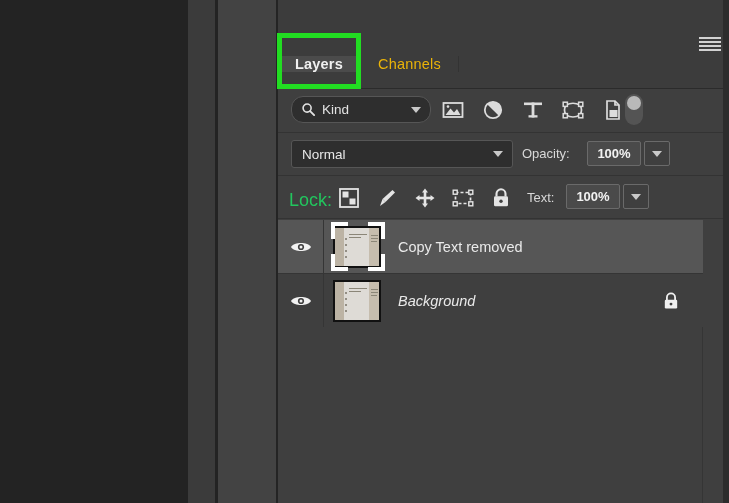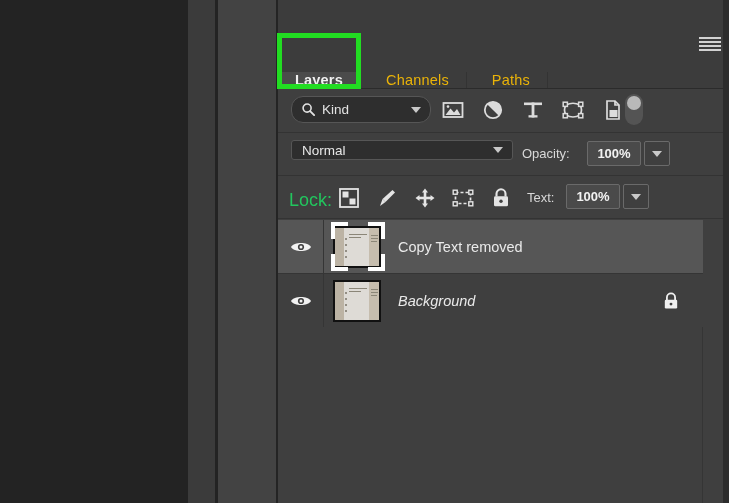--- a/index.html
+++ b/index.html
@@ -61,22 +61,21 @@
   .tab-bar {
     position: absolute; left: 0; top: 0;
     width: 451px; height: 88px;
     background: #3c3c3c;
     border-bottom: 1px solid #2b2b2b;
   }
   .tab-strip {
     position: absolute; left: 0; bottom: 0;
     width: 451px; height: 48px;
     display: flex;
-    align-items: flex-end;
-    gap: 8px;
+    align-items: center;
   }
   .tab {
     display: flex;
     align-items: center;
     justify-content: center;
     padding: 0 17px;
     font-size: 14.5px;
     color: #eab308;
     letter-spacing: .2px;
     border-right: 1px solid #333;
@@ -171,21 +170,21 @@
 
   
   .blend-row {
     position: absolute; left: 0; top: 134px;
     width: 451px; height: 42px;
     border-bottom: 1px solid #333;
     box-sizing: border-box;
   }
   .blend-select {
     position: absolute; left: 13px; top: 6px;
-    width: 222px; height: 20px;
+    width: 222px; height: 28px;
     background: #2e2e2e;
     border: 1px solid #565656;
     border-radius: 3px;
     display: flex; align-items: center;
     box-sizing: border-box;
   }
   .blend-label {
     margin-left: 10px;
     font-size: 13.5px; color: #e8e8e8;
     flex: 1;
@@ -372,23 +371,20 @@
 
   <div class="panel">
 
     <div class="tab-bar">
       <div class="tab-strip">
         <div class="tab active">
           <span>Layers</span>
         </div>
         <div class="tab">
           <span>Channels</span>
-        </div>
-        <div class="tab">
-          <span>Paths</span>
         </div>
         <div class="tab tab-filler"></div>
       </div>
       <div class="hamburger">
         <i></i>
         <i></i>
         <i></i>
         <i></i>
       </div>
     </div>

